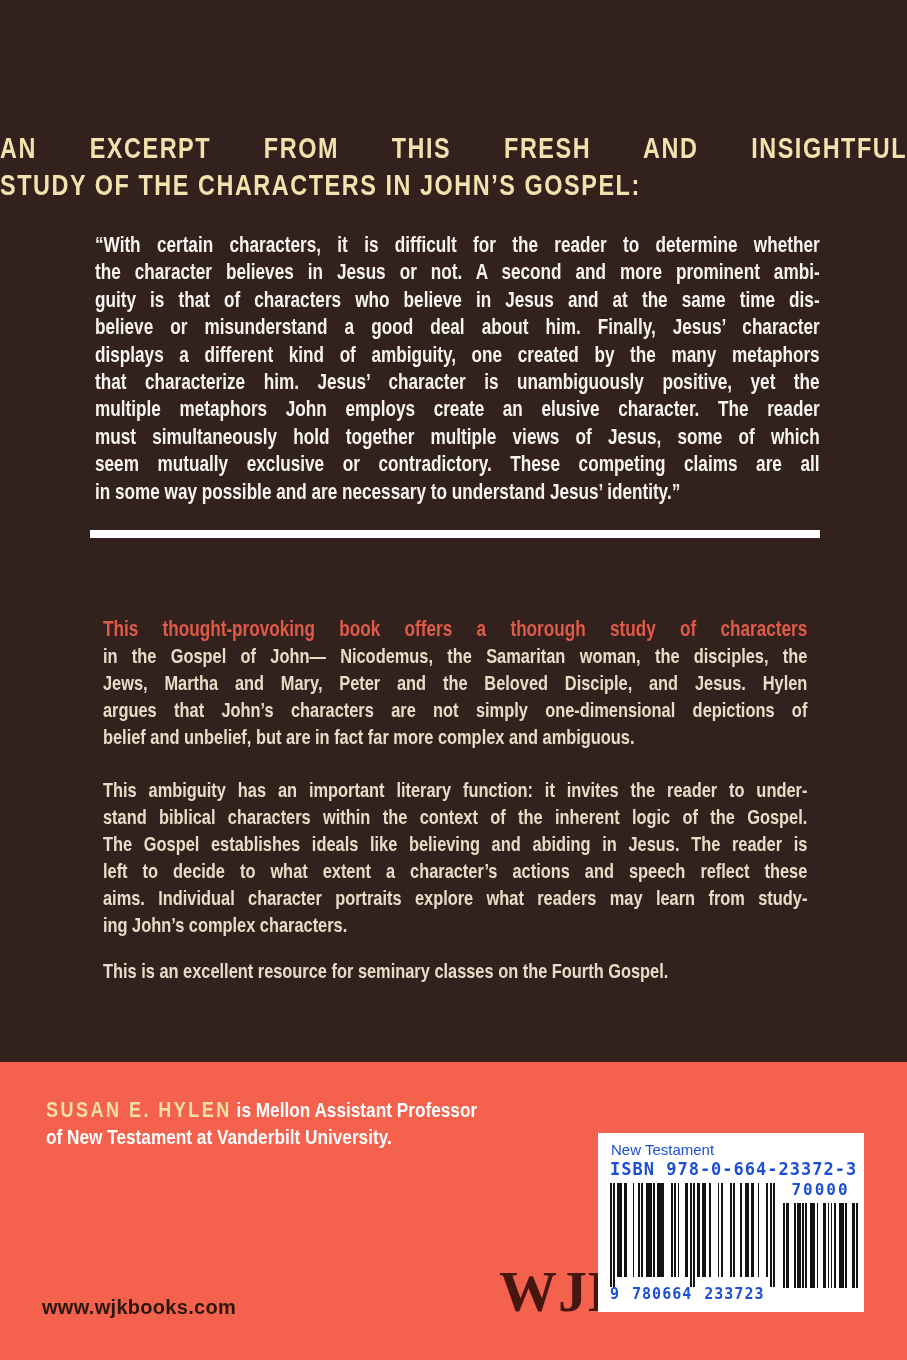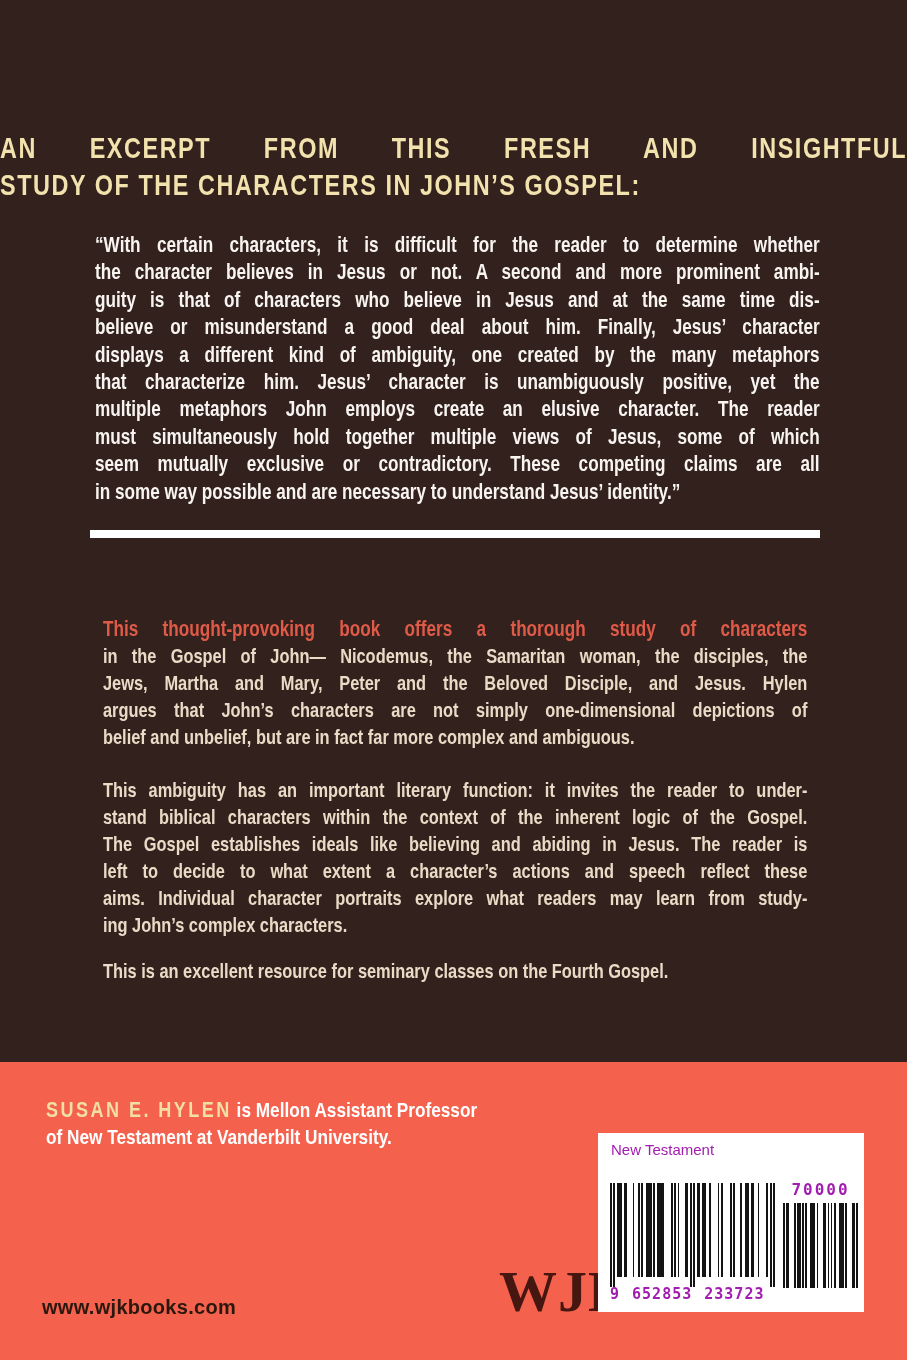--- a/index.html
+++ b/index.html
@@ -67,21 +67,21 @@
     position:absolute;left:42px;top:1296px;
     color:var(--ink_dark);font-weight:bold;font-size:20px;letter-spacing:.3px;
   }
   .wjk{
     position:absolute;left:499px;top:1258px;
     font-family:"Liberation Serif",serif;font-weight:bold;font-size:58px;
     color:var(--logo_maroon);letter-spacing:1px;
   }
   .barcode-box{
     position:absolute;left:598px;top:1133px;width:266px;height:179px;
-    background:#ffffff;color:#a21caf;
+    background:#ffffff;color:#1d4ed8;
   }
   .bc-category{
     position:absolute;left:13px;top:8px;
     font-size:15px;font-weight:normal;
   }
   .bc-isbn{
     position:absolute;left:12px;top:26px;
     font-family:"DejaVu Sans Mono",monospace;font-weight:bold;
     font-size:17px;letter-spacing:1px;white-space:nowrap;
   }
@@ -147,20 +147,21 @@
     <div><span class="name">SUSAN E. HYLEN</span><span> is Mellon Assistant Professor</span></div>
     <div>of New Testament at Vanderbilt University.</div>
   </div>
 
   <div class="site">www.wjkbooks.com</div>
 
   <div class="wjk">WJK</div>
 
   <div class="barcode-box">
     <div class="bc-category">New Testament</div>
+    <div class="bc-isbn">ISBN 978-0-664-23372-3</div>
     <div class="bc-price">70000</div>
     <svg class="bc-main" id="bc-main" viewBox="0 0 95 100" preserveAspectRatio="none" shape-rendering="crispEdges">
         <rect x="0" y="0" width="1" height="100" fill="#141414"></rect>
         <rect x="2" y="0" width="1" height="100" fill="#141414"></rect>
         <rect x="4" y="0" width="3" height="90" fill="#141414"></rect>
         <rect x="8" y="0" width="2" height="90" fill="#141414"></rect>
         <rect x="13" y="0" width="1" height="90" fill="#141414"></rect>
         <rect x="16" y="0" width="1" height="90" fill="#141414"></rect>
         <rect x="18" y="0" width="1" height="90" fill="#141414"></rect>
         <rect x="21" y="0" width="3" height="90" fill="#141414"></rect>
@@ -198,16 +199,16 @@
         <rect x="21" y="0" width="1" height="100" fill="#141414"></rect>
         <rect x="25" y="0" width="2" height="100" fill="#141414"></rect>
         <rect x="28" y="0" width="1" height="100" fill="#141414"></rect>
         <rect x="30" y="0" width="1" height="100" fill="#141414"></rect>
         <rect x="32" y="0" width="1" height="100" fill="#141414"></rect>
         <rect x="35" y="0" width="3" height="100" fill="#141414"></rect>
         <rect x="39" y="0" width="1" height="100" fill="#141414"></rect>
         <rect x="43" y="0" width="2" height="100" fill="#141414"></rect>
         <rect x="46" y="0" width="1" height="100" fill="#141414"></rect>
       </svg>
-    <div class="bc-digits">9 652853 233723</div>
+    <div class="bc-digits">9 780664 233723</div>
   </div>
 
 </div>
 
 </body></html>

